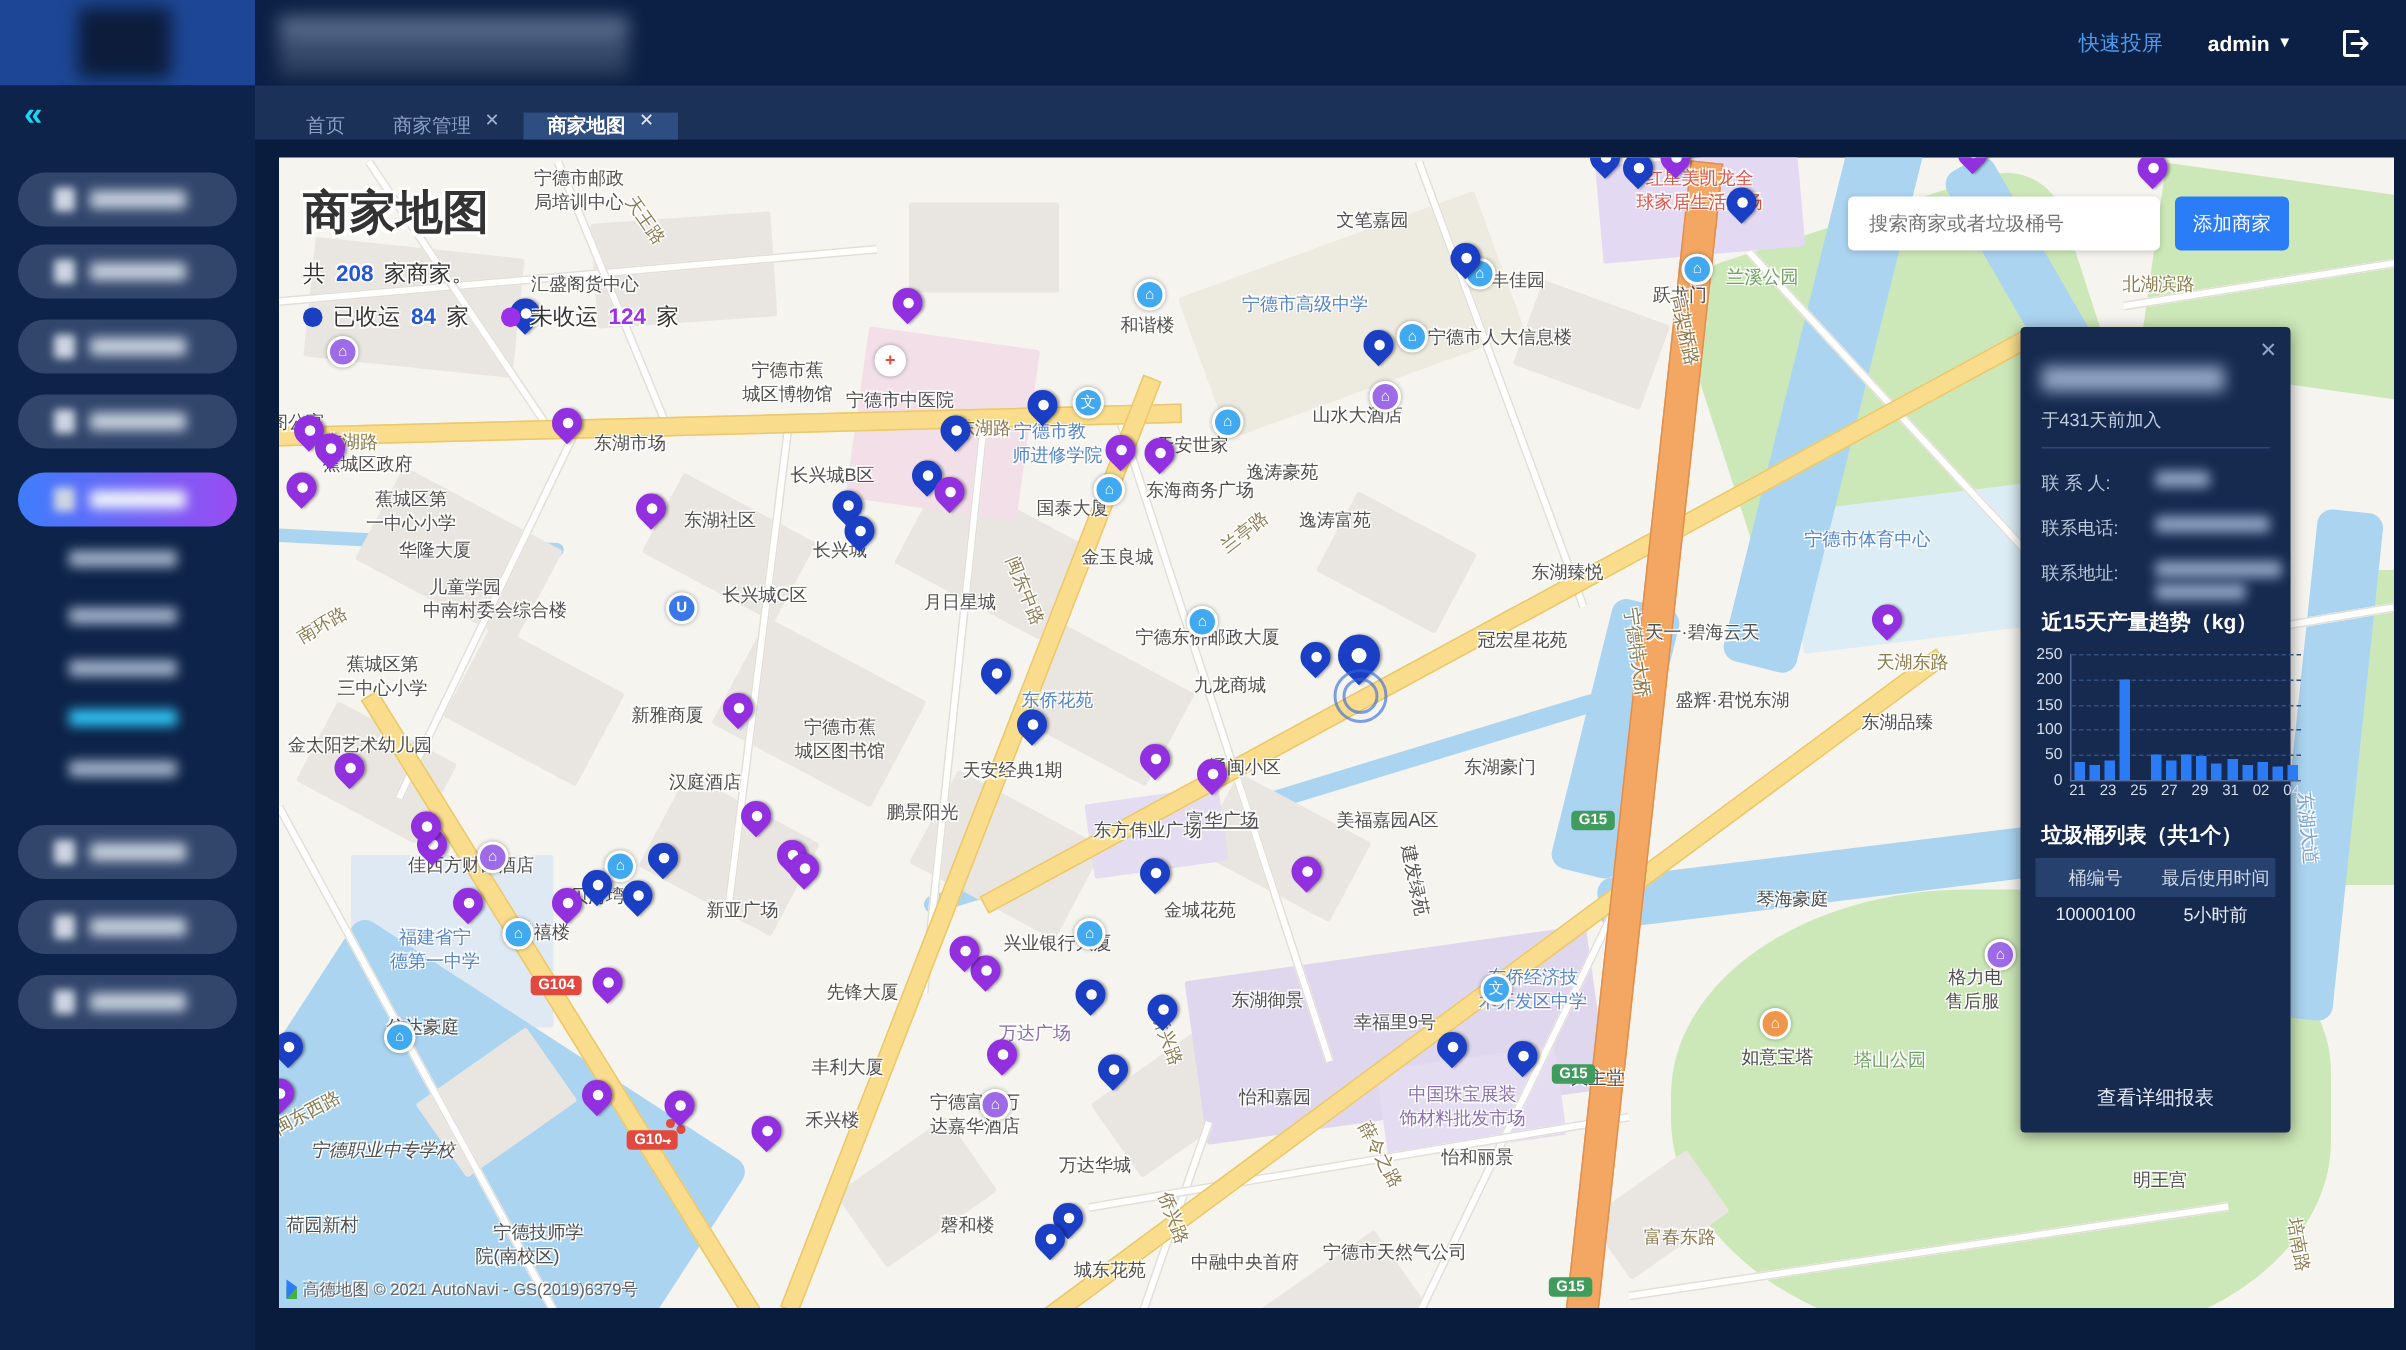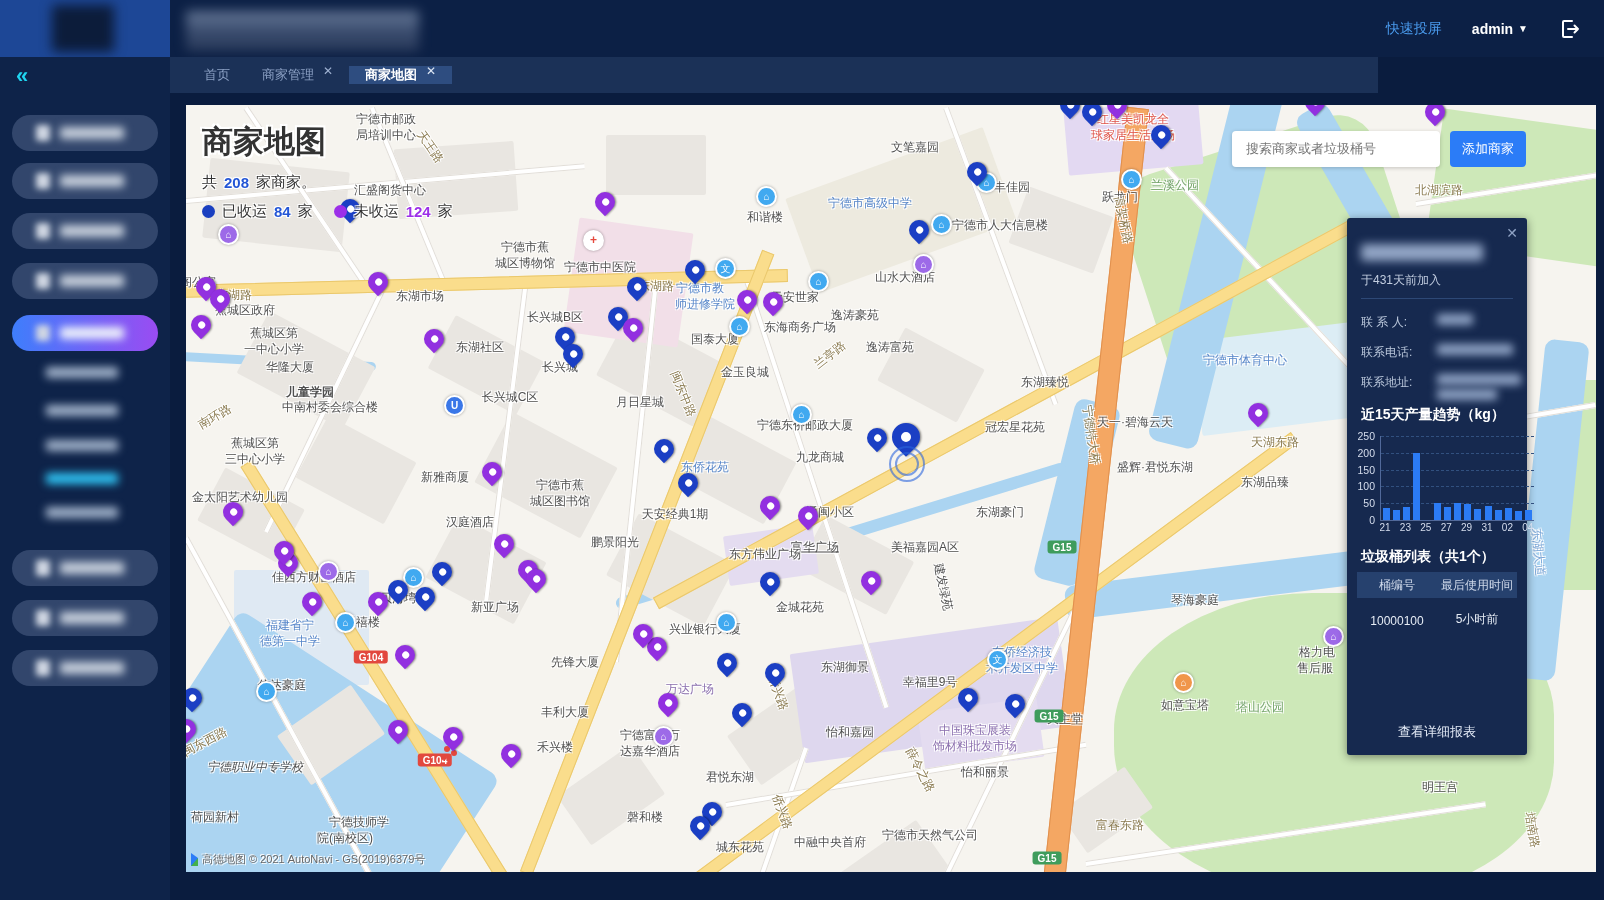--- a/index.html
+++ b/index.html
@@ -8,21 +8,21 @@
   
   .topbar{position:absolute;left:0;top:0;width:1604px;height:57px;background:#0c2045;}
   .logo-area{position:absolute;left:0;top:0;width:170px;height:57px;background:#1d4796;}
   .logo-blur{position:absolute;left:52px;top:5px;width:62px;height:47px;background:#0c1c3a;border-radius:3px;}
   .title-blur{position:absolute;left:186px;top:11px;width:233px;height:40px;border-radius:2px;background:linear-gradient(180deg,#6b7d9b 0%,#3a4c6e 55%,#2c3c5c 100%);opacity:.95;}
   .topbar-right{position:absolute;right:22px;top:0;height:57px;display:flex;align-items:center;gap:30px;}
   .cast-link{color:#4a9bee;font-size:14px;cursor:pointer;}
   .user-menu{color:#fff;font-size:14px;font-weight:bold;display:flex;align-items:center;gap:5px;cursor:pointer;}
   .caret{font-size:10px;color:#fff;}
   
-  .tabstrip{position:absolute;left:170px;top:57px;width:1208px;height:36px;background:#1b3157;display:flex;align-items:center;}
+  .tabstrip{position:absolute;left:170px;top:57px;width:1434px;height:36px;background:#1b3157;display:flex;align-items:flex-end;}
   .tab{display:flex;align-items:center;gap:9px;padding:0 16px;font-size:13px;color:#8ba0c4;cursor:pointer;}
   .tab.first{margin-left:18px;}
   .tab .x{font-size:12px;color:#9fb2d2;margin-top:-8px;}
   .tab.active{background:#2e4d80;color:#ffffff;font-weight:bold;}
   .tab.active .x{color:#dfe8f5;}
   
   .sidebar{position:absolute;left:0;top:57px;width:170px;height:843px;background:#0e2349;}
   .collapse{position:absolute;left:16px;top:6px;color:#1fd4f0;font-size:22px;font-weight:bold;cursor:pointer;}
   .pill{position:absolute;left:12px;width:146px;height:36px;border-radius:18px;background:rgba(110,130,165,.38);}
   .pill .picon{position:absolute;left:24px;top:10px;width:14px;height:16px;background:#cfd6e2;border-radius:2px;filter:blur(3px);}
@@ -80,21 +80,21 @@
   .chart{position:absolute;left:6px;top:214px;width:168px;height:100px;}
   .ylabels{position:absolute;left:0;top:0;width:24px;height:88px;}
   .ylab{position:absolute;right:2px;font-size:10.5px;color:#d5dded;transform:translateY(-50%);}
   .plot{position:absolute;left:27px;top:4px;width:153px;height:84px;border-left:1px solid #51699a;border-bottom:1px solid #51699a;}
   .gline{position:absolute;left:0;width:100%;border-top:1px dashed #31507f;}
   .cbar{position:absolute;bottom:0;width:7px;background:#2b7bf5;}
   .xlab{position:absolute;top:90px;font-size:10px;color:#d5dded;transform:translateX(-50%);}
   .btitle{position:absolute;left:14px;top:330px;font-size:14px;font-weight:bold;color:#fff;}
   .thead{position:absolute;left:10px;top:354px;width:160px;height:26px;background:#26416e;display:flex;align-items:center;font-size:12px;color:#cfd9ea;}
   .thead span,.trow span{flex:1;text-align:center;}
-  .trow{position:absolute;left:10px;top:384px;width:160px;height:26px;display:flex;align-items:flex-end;font-size:12px;color:#e6ecf5;}
+  .trow{position:absolute;left:10px;top:384px;width:160px;height:26px;display:flex;align-items:flex-start;font-size:12px;color:#e6ecf5;}
   .report{position:absolute;left:0;bottom:14px;width:100%;text-align:center;font-size:13px;color:#e3eaf6;cursor:pointer;}
 </style>
 </head>
 <body>
 
 <div class="page">
 
   <div class="topbar">
     <div class="logo-area">
       <div class="logo-blur blur"></div>
@@ -271,21 +271,21 @@
         <span class="mlabel" style="left: 704px; top: 242px;">逸涛富苑</span>
         <span class="mlabel b" style="left: 1059px; top: 255px;">宁德市体育中心</span>
         <span class="mlabel" style="left: 59px; top: 205px;">蕉城区政府</span>
         <span class="mlabel" style="left: 88px; top: 228px;">蕉城区第</span>
         <span class="mlabel" style="left: 88px; top: 244px;">一中心小学</span>
         <span class="mlabel" style="left: 104px; top: 262px;">华隆大厦</span>
         <span class="mlabel" style="left: 294px; top: 242px;">东湖社区</span>
         <span class="mlabel" style="left: 374px; top: 262px;">长兴城</span>
         <span class="mlabel" style="left: 559px; top: 267px;">金玉良城</span>
         <span class="mlabel" style="left: 859px; top: 277px;">东湖臻悦</span>
-        <span class="mlabel" style="left: 124px; top: 287px; font-weight: bold;">儿童学园</span>
+        <span class="mlabel" style="left: 124px; top: 287px;">儿童学园</span>
         <span class="mlabel" style="left: 324px; top: 292px;">长兴城C区</span>
         <span class="mlabel" style="left: 144px; top: 302px;">中南村委会综合楼</span>
         <span class="mlabel" style="left: 454px; top: 297px;">月日星城</span>
         <span class="mlabel k" style="left: 497px; top: 289px; transform: translate(-50%, -50%) rotate(68deg);">闽东中路</span>
         <span class="mlabel k" style="left: 644px; top: 250px; transform: translate(-50%, -50%) rotate(-38deg);">兰亭路</span>
         <span class="mlabel" style="left: 619px; top: 320px;">宁德东侨邮政大厦</span>
         <span class="mlabel" style="left: 829px; top: 322px;">冠宏星花苑</span>
         <span class="mlabel" style="left: 949px; top: 317px;">天一·碧海云天</span>
         <span class="mlabel k" style="left: 1089px; top: 337px;">天湖东路</span>
         <span class="mlabel k" style="left: 29px; top: 312px; transform: translate(-50%, -50%) rotate(-30deg);">南环路</span>
@@ -331,21 +331,21 @@
         <span class="mlabel g" style="left: 1074px; top: 602px;">塔山公园</span>
         <span class="mlabel" style="left: 379px; top: 607px;">丰利大厦</span>
         <span class="mlabel" style="left: 464px; top: 630px;">宁德富力万</span>
         <span class="mlabel" style="left: 464px; top: 646px;">达嘉华酒店</span>
         <span class="mlabel p" style="left: 789px; top: 625px;">中国珠宝展装</span>
         <span class="mlabel p" style="left: 789px; top: 641px;">饰材料批发市场</span>
         <span class="mlabel" style="left: 664px; top: 627px;">怡和嘉园</span>
         <span class="mlabel" style="left: 369px; top: 642px;">禾兴楼</span>
         <span class="mlabel" style="left: 799px; top: 667px;">怡和丽景</span>
         <span class="mlabel" style="left: 69px; top: 662px; font-style: italic;">宁德职业中专学校</span>
-        <span class="mlabel" style="left: 544px; top: 672px;">君悦东湖</span>
+        <span class="mlabel" style="left: 544px; top: 672px;">万达华城</span>
         <span class="mlabel k" style="left: 19px; top: 637px; transform: translate(-50%, -50%) rotate(-28deg);">闽东西路</span>
         <span class="mlabel k" style="left: 734px; top: 665px; transform: translate(-50%, -50%) rotate(62deg);">薛令之路</span>
         <span class="mlabel" style="left: 459px; top: 712px;">磬和楼</span>
         <span class="mlabel k" style="left: 592px; top: 588px; transform: translate(-50%, -50%) rotate(70deg);">侨兴路</span>
         <span class="mlabel k" style="left: 596px; top: 707px; transform: translate(-50%, -50%) rotate(70deg);">侨兴路</span>
         <span class="mlabel" style="left: 554px; top: 742px;">城东花苑</span>
         <span class="mlabel" style="left: 644px; top: 737px;">中融中央首府</span>
         <span class="mlabel" style="left: 744px; top: 730px;">宁德市天然气公司</span>
         <span class="mlabel k" style="left: 934px; top: 720px;">富春东路</span>
         <span class="mlabel" style="left: 159px; top: 717px; margin-left: 14px;">宁德技师学</span>

